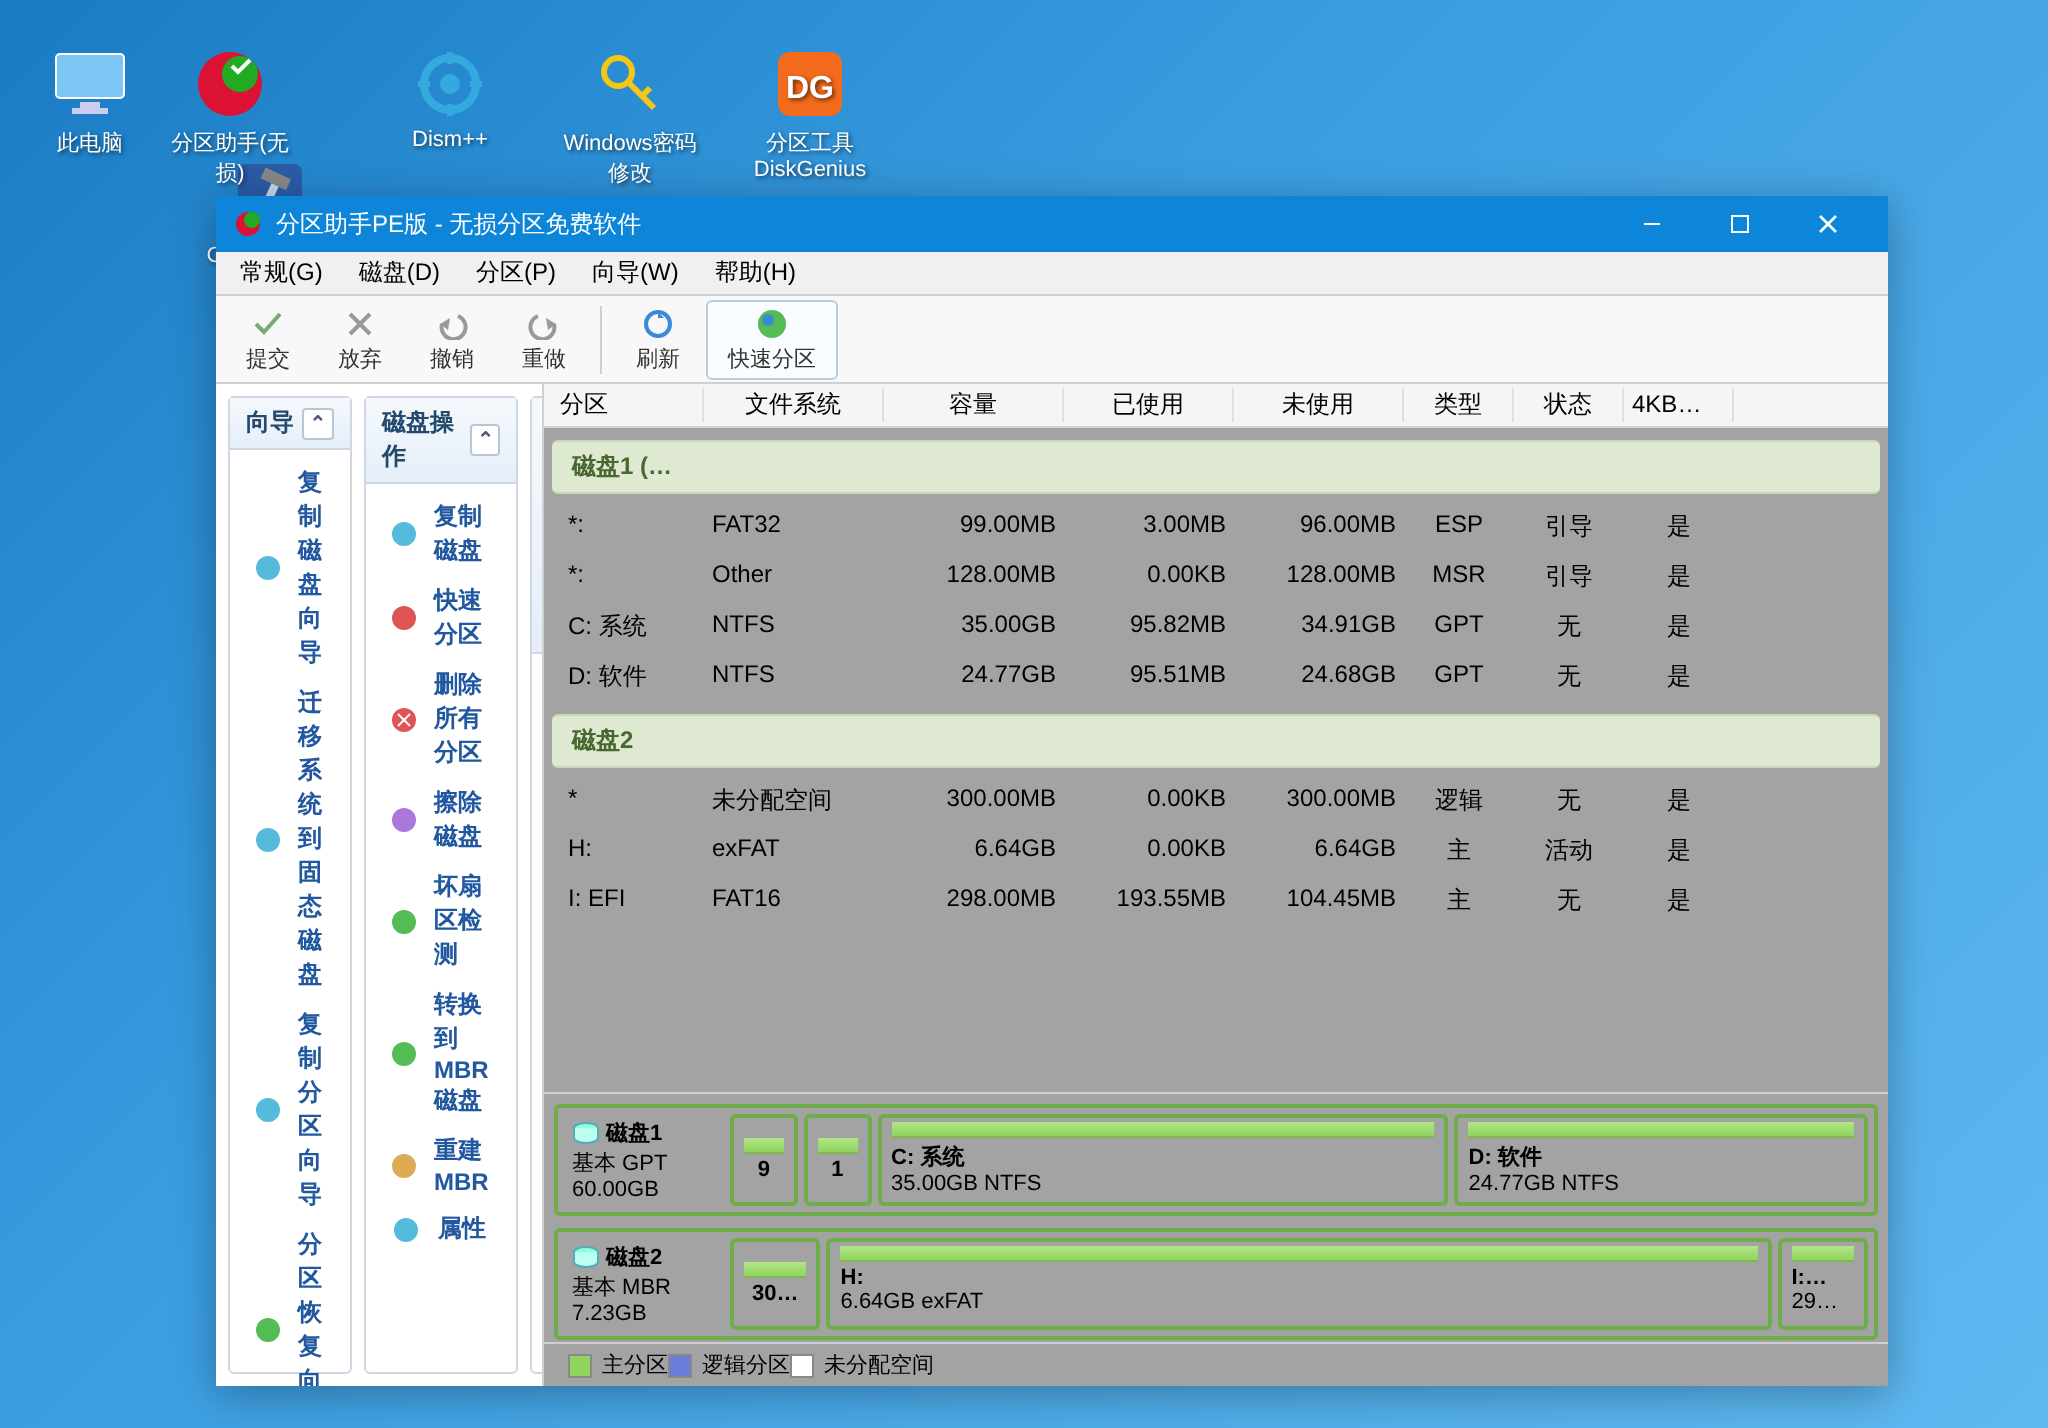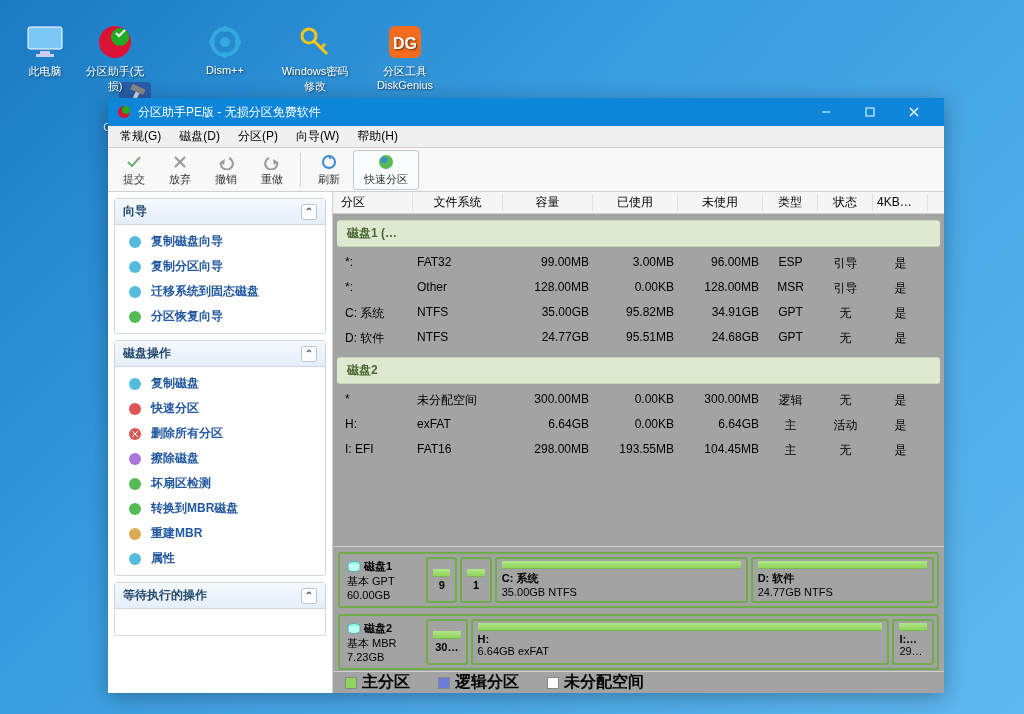--- a/index.html
+++ b/index.html
@@ -108,26 +108,26 @@
 .tool-btn .tlabel { font-size: 11px; color: #333; }
 .tool-sep { width: 1px; height: 34px; background: #d0d0d0; margin: 0 4px; }
 
 .content {
   flex: 1;
   display: flex;
   overflow: hidden;
 }
 
 .sidebar {
-  width: 225px;
+  width: 164px;
   background: #fff;
   border-right: 1px solid #d0d0d0;
   padding: 6px;
   display: flex;
-  flex-direction: column;
+  flex-direction: row;
   gap: 6px;
   overflow-y: auto;
 }
 .panel {
   border: 1px solid #cfd8e2;
   border-radius: 3px;
 }
 .panel-header {
   background: linear-gradient(#f5f9fd,#e5eef8);
   padding: 4px 8px;
@@ -253,24 +253,22 @@
   position:relative;
 }
 .part-box .pbar { height: 8px; background: linear-gradient(#b0e687,#8fd45c); border-bottom:1px solid #7fb850; margin-bottom:2px;}
 .part-box.small { align-items:center; justify-content:center; font-weight:bold;}
 .part-box .pname{font-weight:bold;}
 .legend {
   height: 22px;
   border-top: 1px solid #d0d0d0;
   display:flex;
   align-items:center;
-  gap: 28px;
   padding: 0 12px;
-  font-size: 16px;
-  font-weight: bold;
+  font-size: 11px;
 }
 .legend .litem{display:flex;align-items:center;gap:5px;}
 .legend .lswatch{width:12px;height:12px;border:1px solid #888;}
 svg { display:block; }
 </style>
 </head>
 <body>
 
 <div class="desktop-icons">
   <div class="desktop-icon">
@@ -449,29 +447,29 @@
                 </svg>
               </div>
               <span>复制磁盘向导</span>
             </div>
           <div class="side-item">
               <div class="sicon">
                 <svg width="14" height="14">
                   <circle cx="7" cy="7" r="6" fill="#5bd"></circle>
                 </svg>
               </div>
+              <span>迁移系统到固态磁盘</span>
+            </div>
+          <div class="side-item">
+              <div class="sicon">
+                <svg width="14" height="14">
+                  <circle cx="7" cy="7" r="6" fill="#5bd"></circle>
+                </svg>
+              </div>
               <span>复制分区向导</span>
-            </div>
-          <div class="side-item">
-              <div class="sicon">
-                <svg width="14" height="14">
-                  <circle cx="7" cy="7" r="6" fill="#5bd"></circle>
-                </svg>
-              </div>
-              <span>迁移系统到固态磁盘</span>
             </div>
           <div class="side-item">
               <div class="sicon">
                 <svg width="14" height="14">
                   <circle cx="7" cy="7" r="6" fill="#5b5"></circle>
                 </svg>
               </div>
               <span>分区恢复向导</span>
             </div>
         </div>

